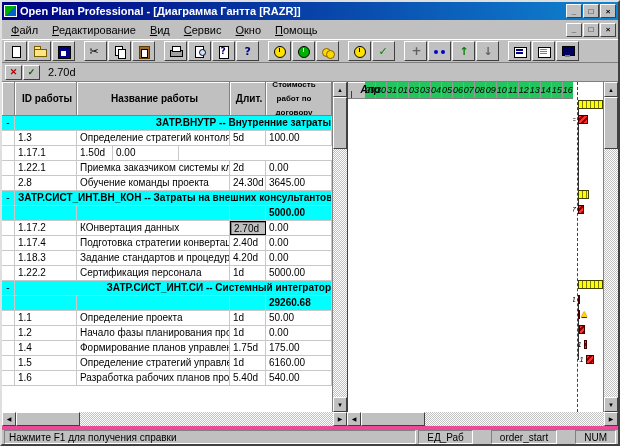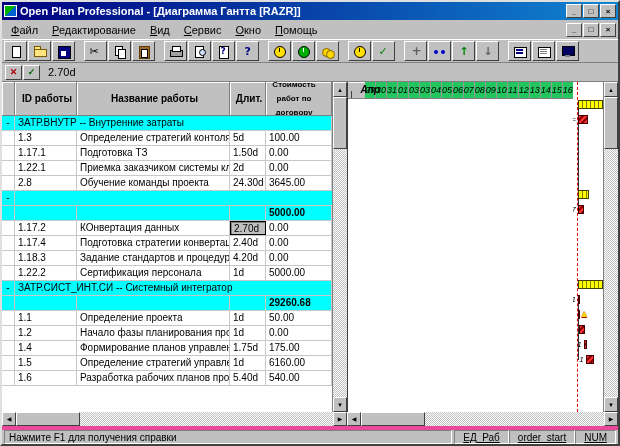--- a/index.html
+++ b/index.html
@@ -77,21 +77,21 @@
   .hcost{font-size:8px !important;line-height:9px;white-space:normal !important;text-align:center;padding:0 12px;}
   .trows{flex:1;overflow:hidden;background:#fff;}
   .trow{display:flex;height:15px;border-bottom:1px solid #c8c8c8;background:#fff;}
   .trow.section,.trow.summary{background:#00ffff;}
   .cell{height:100%;font-size:10px;line-height:14px;white-space:nowrap;overflow:hidden;padding-left:3px;border-right:1px solid #c8c8c8;color:#000;}
   .c0{width:13px;flex:0 0 13px;text-align:center;padding-left:0;}
   .c1{width:62px;flex:0 0 62px;}
   .c2{width:153px;flex:0 0 153px;}
   .c3{width:36px;flex:0 0 36px;}
   .c4{width:66px;flex:0 0 66px;}
-  .cspan{flex:1;font-weight:normal;}
+  .cspan{flex:1;font-weight:bold;text-align:right;}
   .sumcost{font-weight:bold;}
   .editing{background:#c0c0c0;border:1px solid #000;box-shadow:inset 1px 1px 0 #808080;}
 
   
   .vscroll{width:15px;flex:0 0 15px;display:flex;flex-direction:column;background:#c0c0c0;border-left:1px solid #808080;}
   .sbtn{width:100%;height:15px;flex:0 0 15px;padding:0;font-size:6px;line-height:12px;text-align:center;color:#000;background:#c0c0c0;border:1px solid;border-color:#fff #404040 #404040 #fff;}
   .vtrack,.htrack{flex:1;position:relative;background-color:#fff;background-image:linear-gradient(45deg,#c0c0c0 25%,transparent 25%,transparent 75%,#c0c0c0 75%),linear-gradient(45deg,#c0c0c0 25%,transparent 25%,transparent 75%,#c0c0c0 75%);background-size:2px 2px;background-position:0 0,1px 1px;}
   .vthumb{position:absolute;left:0;top:0;width:100%;height:52px;background:#c0c0c0;border:1px solid;border-color:#fff #404040 #404040 #fff;}
   .hthumb{position:absolute;left:0;top:0;height:100%;width:64px;background:#c0c0c0;border:1px solid;border-color:#fff #404040 #404040 #fff;}
   .hrow{flex:0 0 14px;height:14px;display:flex;background:#c0c0c0;}
@@ -114,21 +114,21 @@
   .connector{position:absolute;width:1px;background:#303030;z-index:1;}
   .bar{position:absolute;height:9px;border:1px solid #000;z-index:2;}
   .bar-summary{background:repeating-linear-gradient(90deg,#ffff00 0 3px,#808000 3px 4px);border-color:#404000;}
   .bar-task{background:repeating-linear-gradient(135deg,#ff3030 0 2px,#8b0000 2px 4px);border-color:#400000;}
   .bar-milestone{position:absolute;z-index:2;font-size:10px;line-height:12px;color:#ffd700;text-shadow:0 0 1px #a00000,0 1px 0 #a00000;}
   .bar-label{position:absolute;z-index:3;font-size:8px;line-height:15px;transform:translateX(-100%);padding-right:2px;color:#000;white-space:nowrap;}
 
   
   .statusbar{flex:0 0 18px;height:18px;display:flex;align-items:center;gap:2px;padding:1px 2px;border-top:4px solid #ec4899;background:#c0c0c0;}
   .smsg{flex:1;height:14px;font-size:10px;line-height:13px;padding:0 4px;border:1px solid;border-color:#808080 #fff #fff #808080;white-space:nowrap;overflow:hidden;color:#000;}
-  .spanels{display:flex;gap:0;text-decoration:underline;}
+  .spanels{display:flex;gap:18px;}
   .spanel{height:14px;font-size:10px;line-height:13px;padding:0 8px;border:1px solid;border-color:#808080 #fff #fff #808080;color:#000;white-space:nowrap;}
 </style>
 </head>
 <body>
 
 <div class="window">
 
   <div class="titlebar">
     <span class="app-icon"></span>
     <span class="title-text">Open Plan Professional - [Диаграмма Гантта [RAZR]]</span>
@@ -256,40 +256,40 @@
           <div class="trow task">
             <span class="cell c0"></span>
             <span class="cell c1">1.3</span>
             <span class="cell c2">Определение стратегий контоля и отч</span>
             <span class="cell c3">5d</span>
             <span class="cell c4">100.00</span>
           </div>
           <div class="trow task">
             <span class="cell c0"></span>
             <span class="cell c1">1.17.1</span>
-            <span class="cell c2">Подготовка ТЗ</span>
             <span class="cell c3">1.50d</span>
             <span class="cell c4">0.00</span>
           </div>
           <div class="trow task">
             <span class="cell c0"></span>
             <span class="cell c1">1.22.1</span>
             <span class="cell c2">Приемка заказчиком системы клиент</span>
             <span class="cell c3">2d</span>
             <span class="cell c4">0.00</span>
           </div>
           <div class="trow task">
             <span class="cell c0"></span>
             <span class="cell c1">2.8</span>
             <span class="cell c2">Обучение команды проекта</span>
             <span class="cell c3">24.30d</span>
             <span class="cell c4">3645.00</span>
           </div>
           <div class="trow section">
             <span class="cell c0">-</span>
+            <span class="cell cspan">ЗАТР.СИСТ_ИНТ.ВН_КОН -- Затраты на внешних консультантов</span>
           </div>
           <div class="trow summary">
             <span class="cell c0"></span>
             <span class="cell c1"></span>
             <span class="cell c2"></span>
             <span class="cell c3"></span>
             <span class="cell c4 sumcost">5000.00</span>
           </div>
           <div class="trow task">
             <span class="cell c0"></span>

